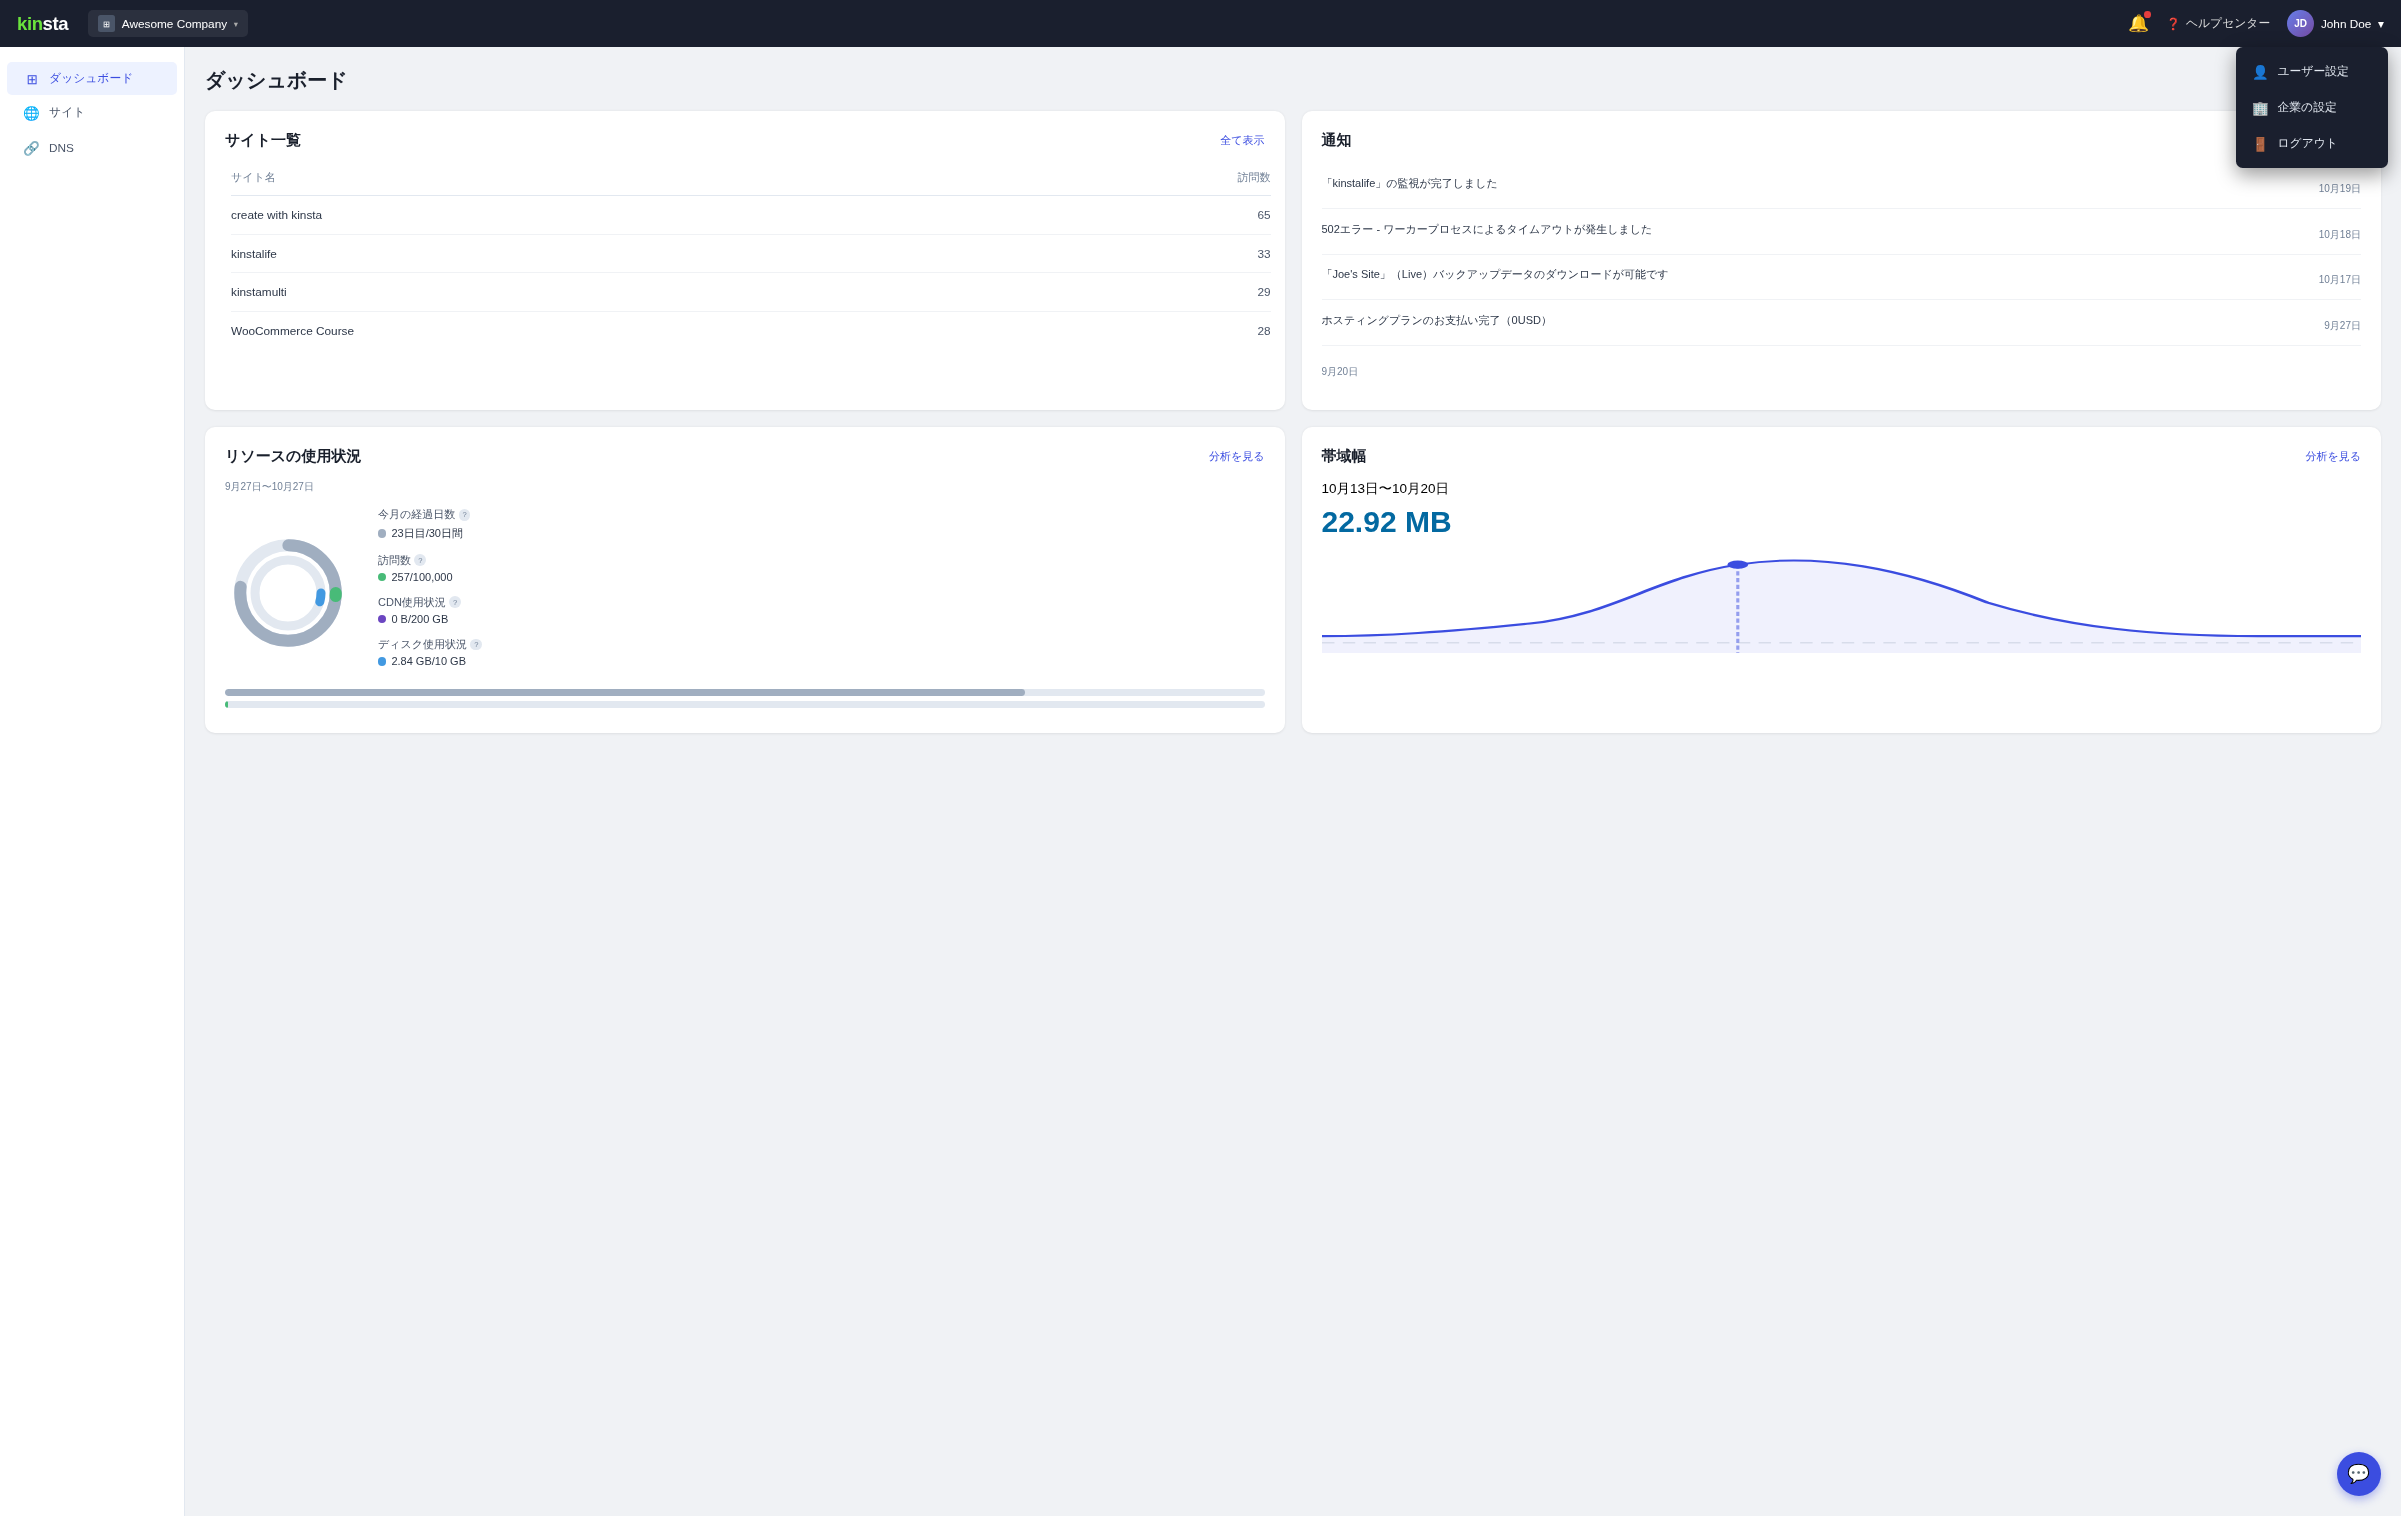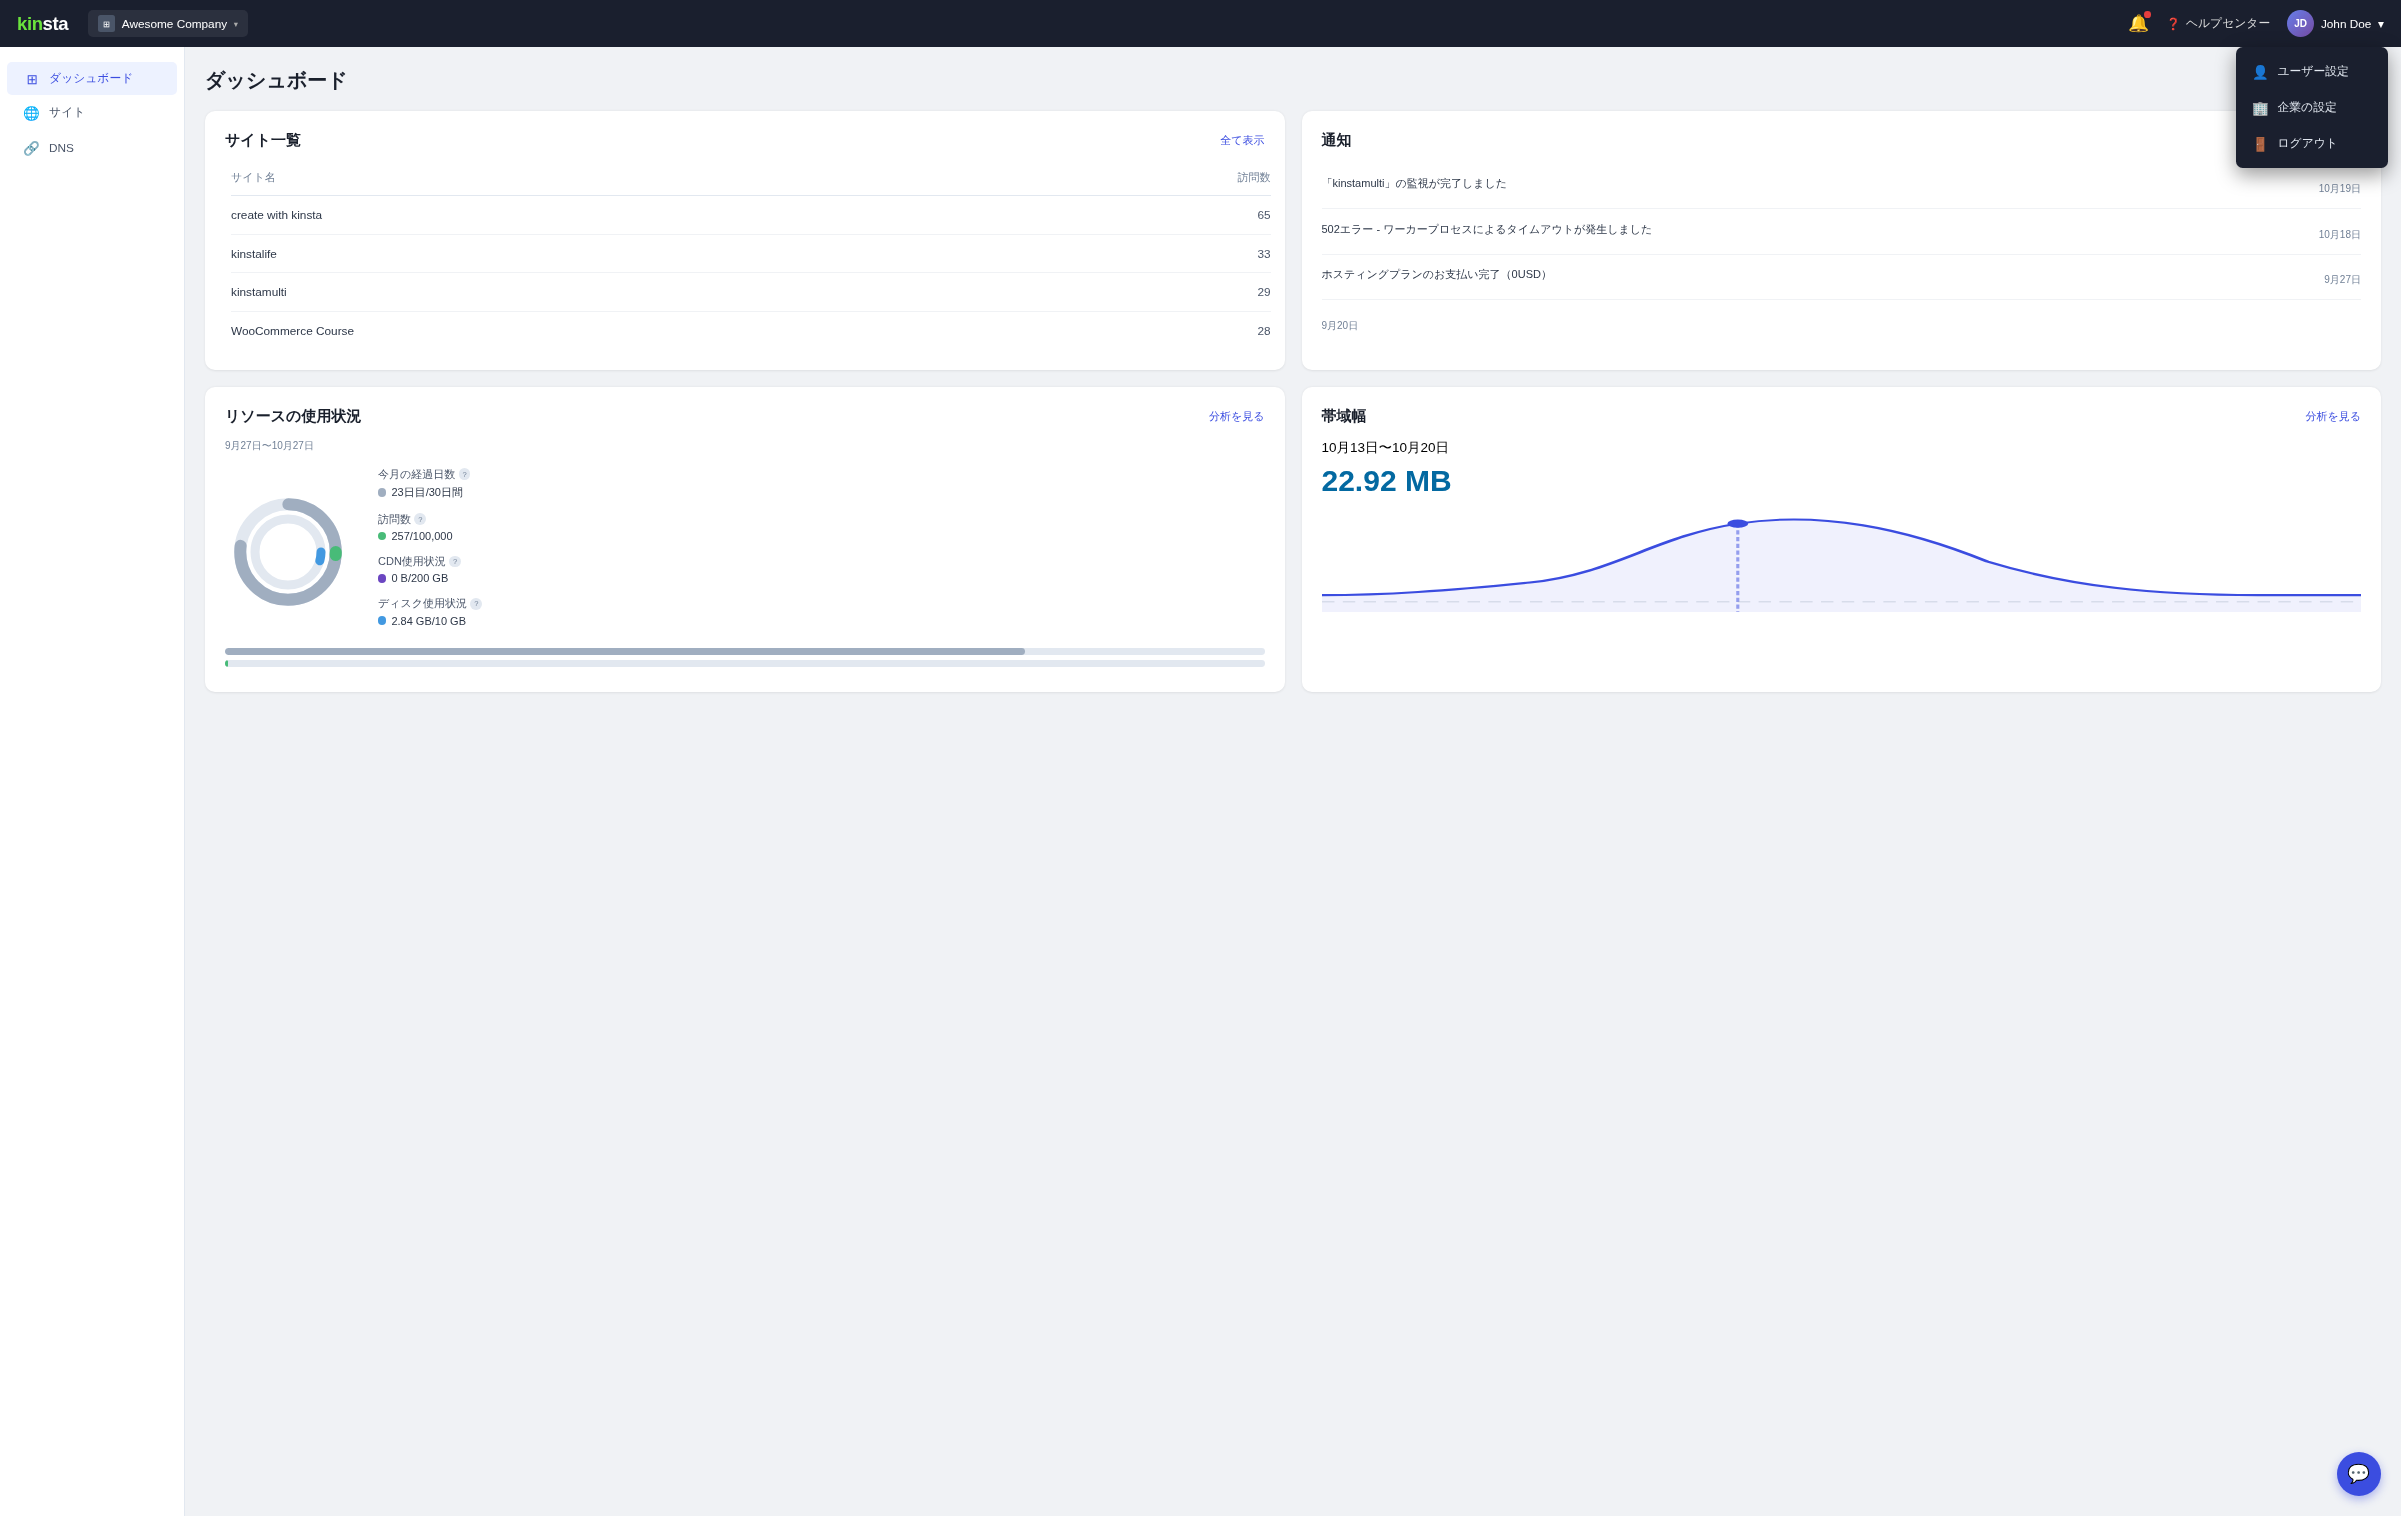--- a/index.html
+++ b/index.html
@@ -493,26 +493,30 @@
         </div>
       </div>
 
       <div class="card">
         <div class="card-header">
           <span class="card-title">通知</span>
           <a class="card-link">全て表示</a>
         </div>
         <div class="notif-list">
           <div class="notif-item">
-            <span class="notif-text">「kinstamulti」の監視が完了しました</span>
+            <span class="notif-text">「kinstalife」の監視が完了しました</span>
             <span class="notif-date">10月19日</span>
           </div>
           <div class="notif-item">
             <span class="notif-text">502エラー - ワーカープロセスによるタイムアウトが発生しました</span>
             <span class="notif-date">10月18日</span>
+          </div>
+          <div class="notif-item">
+            <span class="notif-text">「Joe's Site」（Live）バックアップデータのダウンロードが可能です</span>
+            <span class="notif-date">10月17日</span>
           </div>
           <div class="notif-item">
             <span class="notif-text">ホスティングプランのお支払い完了（0USD）</span>
             <span class="notif-date">9月27日</span>
           </div>
           <div class="notif-item">
             <span class="notif-date">9月20日</span>
           </div>
         </div>
       </div>

